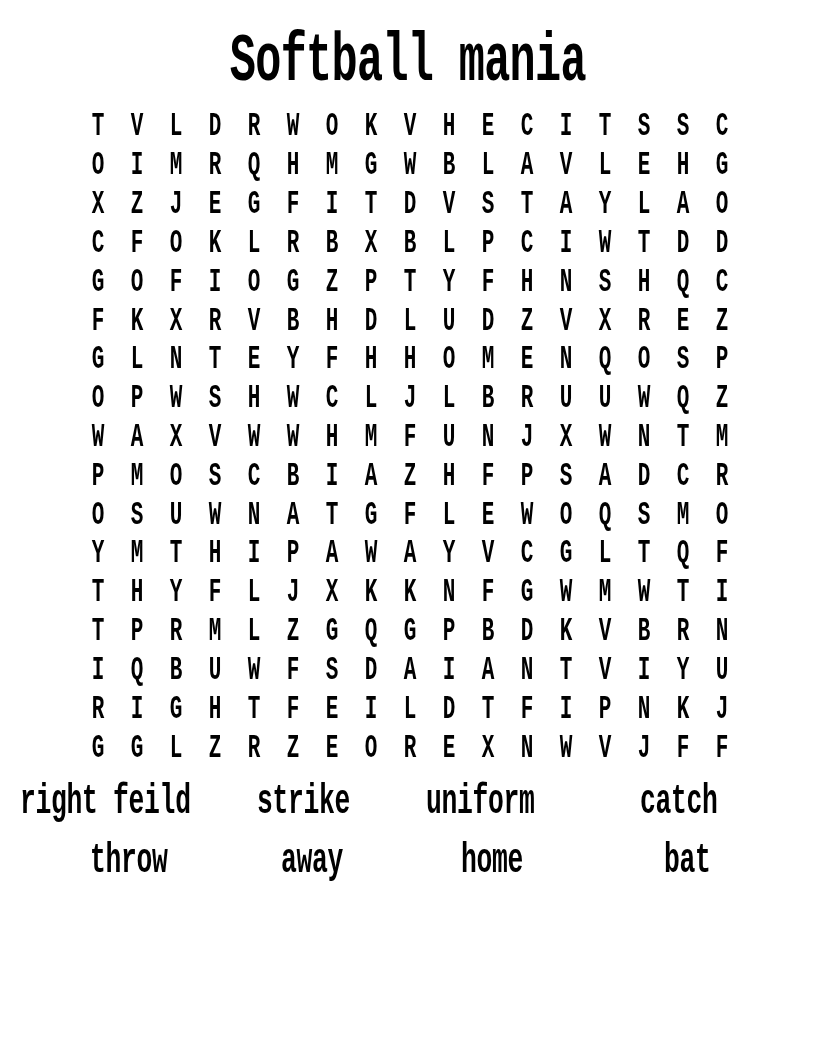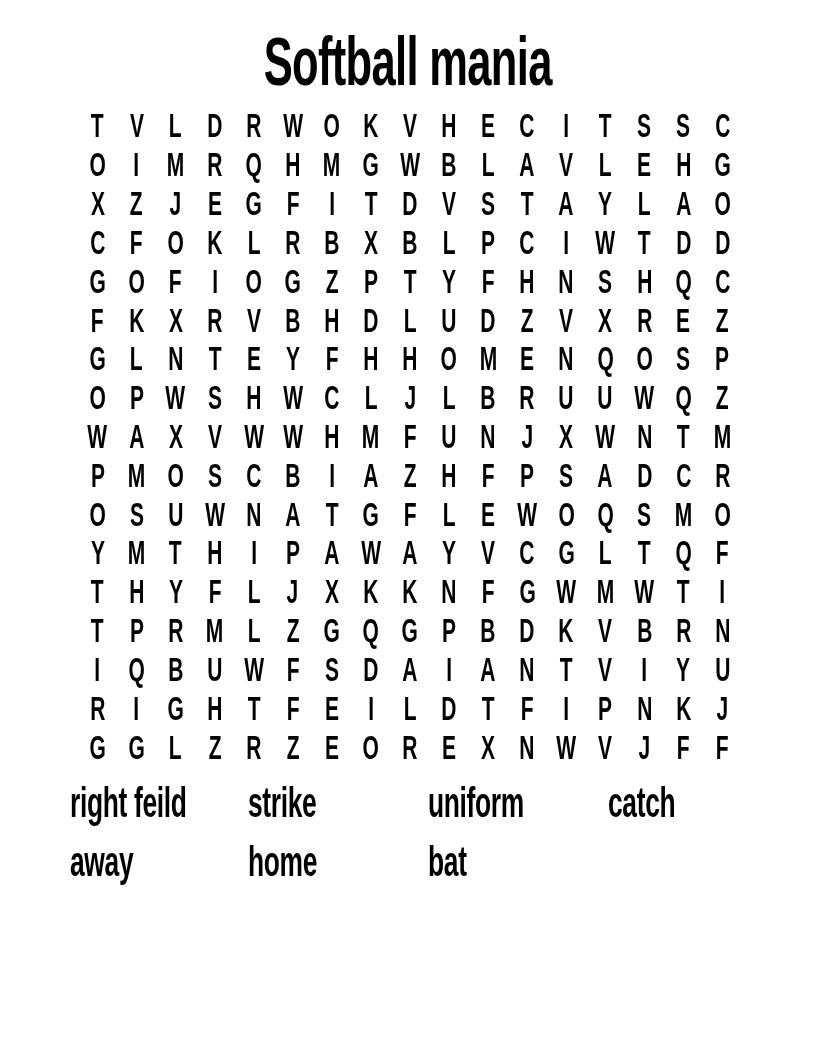--- a/index.html
+++ b/index.html
@@ -6,21 +6,21 @@
     margin: 0;
     padding: 0;
     background: #ffffff;
   }
   .page {
     position: relative;
     width: 816px;
     height: 1056px;
     background: #ffffff;
     overflow: hidden;
-    font-family: Liberation Sans, sans-serif;
+    font-family: Liberation Mono, monospace;
     color: #000000;
   }
   
   .cond {
     display: inline-block;
     font-weight: bold;
     transform: scale(0.68, 1.06);
     transform-origin: center center;
     white-space: nowrap;
   }
@@ -61,21 +61,21 @@
     left: 50px;
     top: 772px;
     width: 740px;
     display: grid;
     grid-template-columns: 178px 180px 180px 1fr;
     grid-auto-rows: 59px;
   }
   .word-slot {
     display: flex;
     align-items: center;
-    justify-content: flex-start;
+    justify-content: center;
     margin-left: 20px;
   }
   .word-slot .cond {
     font-size: 40px;
     line-height: 40px;
     transform: scale(0.66, 1.05);
     transform-origin: left center;
     letter-spacing: -0.5px;
   }
 </style>
@@ -965,20 +965,23 @@
       <div class="word-slot">
         <span class="cond">strike</span>
       </div>
       <div class="word-slot">
         <span class="cond">uniform</span>
       </div>
       <div class="word-slot">
         <span class="cond">catch</span>
       </div>
       <div class="word-slot">
+        <span class="cond">throw</span>
+      </div>
+      <div class="word-slot">
         <span class="cond">away</span>
       </div>
       <div class="word-slot">
         <span class="cond">home</span>
       </div>
       <div class="word-slot">
         <span class="cond">bat</span>
       </div>
       <div class="word-slot"></div>
     </div>

